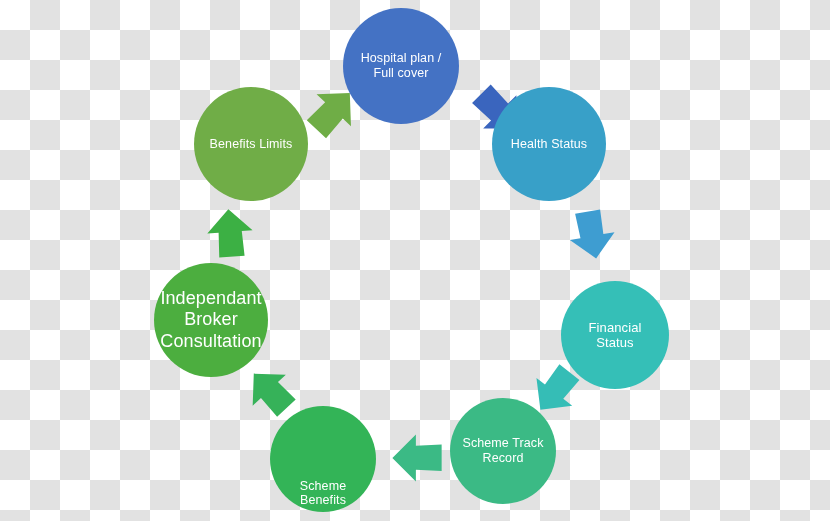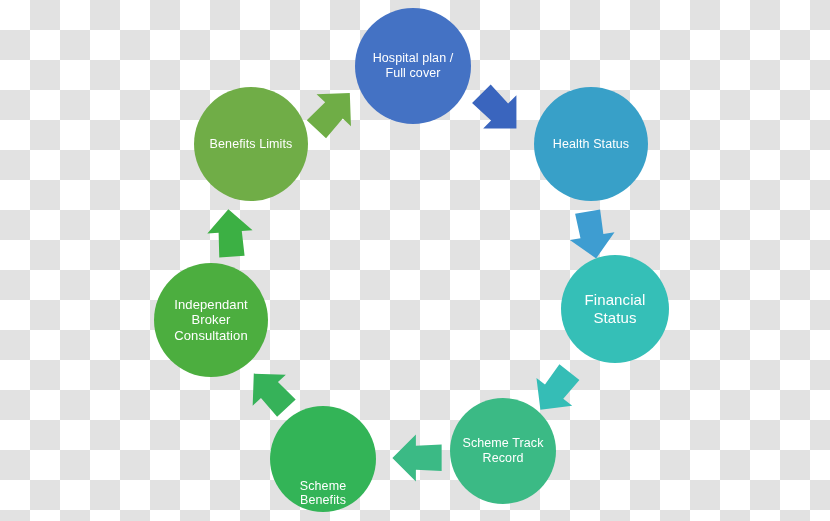--- a/index.html
+++ b/index.html
@@ -81,40 +81,40 @@
           <polygon points="50,6 92,48 72,48 74,94 27,94 29,48 8,48" fill="#36B259"></polygon>
         </svg>
       </div>
       <div class="arrow" style="left: 203px; top: 206px; width: 54px; height: 54px; transform: rotate(356deg);">
         <svg viewBox="0 0 100 100" width="54" height="54">
           <polygon points="50,6 92,48 72,48 74,94 27,94 29,48 8,48" fill="#3CB044"></polygon>
         </svg>
       </div>
     </div>
   <div id="node-layer">
-      <div class="node" style="left: 355px; top: 8px; width: 116px; height: 116px; background: rgb(68, 114, 196); font-size: 12.5px;">
+      <div class="node" style="left: 343px; top: 8px; width: 116px; height: 116px; background: rgb(68, 114, 196); font-size: 12.5px;">
         <span class="node-label">Hospital plan /
 Full cover</span>
       </div>
-      <div class="node" style="left: 534px; top: 87px; width: 114px; height: 114px; background: rgb(56, 160, 200); font-size: 12.5px; text-align: center;">
+      <div class="node" style="left: 492px; top: 87px; width: 114px; height: 114px; background: rgb(56, 160, 200); font-size: 12.5px; text-align: center;">
         <span class="node-label">Health Status</span>
       </div>
-      <div class="node" style="left: 561px; top: 255px; width: 108px; height: 108px; background: rgb(53, 191, 183); font-size: 15px;">
+      <div class="node" style="left: 561px; top: 281px; width: 108px; height: 108px; background: rgb(53, 191, 183); font-size: 13px;">
         <span class="node-label">Financial
 Status</span>
       </div>
       <div class="node" style="left: 450px; top: 398px; width: 106px; height: 106px; background: rgb(59, 186, 133); font-size: 12.5px;">
         <span class="node-label">Scheme Track
 Record</span>
       </div>
       <div class="node" style="left: 270px; top: 406px; width: 106px; height: 106px; background: rgb(51, 180, 87); font-size: 12.5px; align-items: flex-end;">
         <span class="node-label">Scheme
 Benefits</span>
       </div>
-      <div class="node" style="left: 154px; top: 263px; width: 114px; height: 114px; background: rgb(76, 174, 63); font-size: 13px;">
+      <div class="node" style="left: 154px; top: 263px; width: 114px; height: 114px; background: rgb(76, 174, 63); font-size: 18px;">
         <span class="node-label">Independant
 Broker
 Consultation</span>
       </div>
       <div class="node" style="left: 194px; top: 87px; width: 114px; height: 114px; background: rgb(112, 173, 71); font-size: 12.5px;">
         <span class="node-label">Benefits Limits</span>
       </div>
     </div>
 </div>
 

